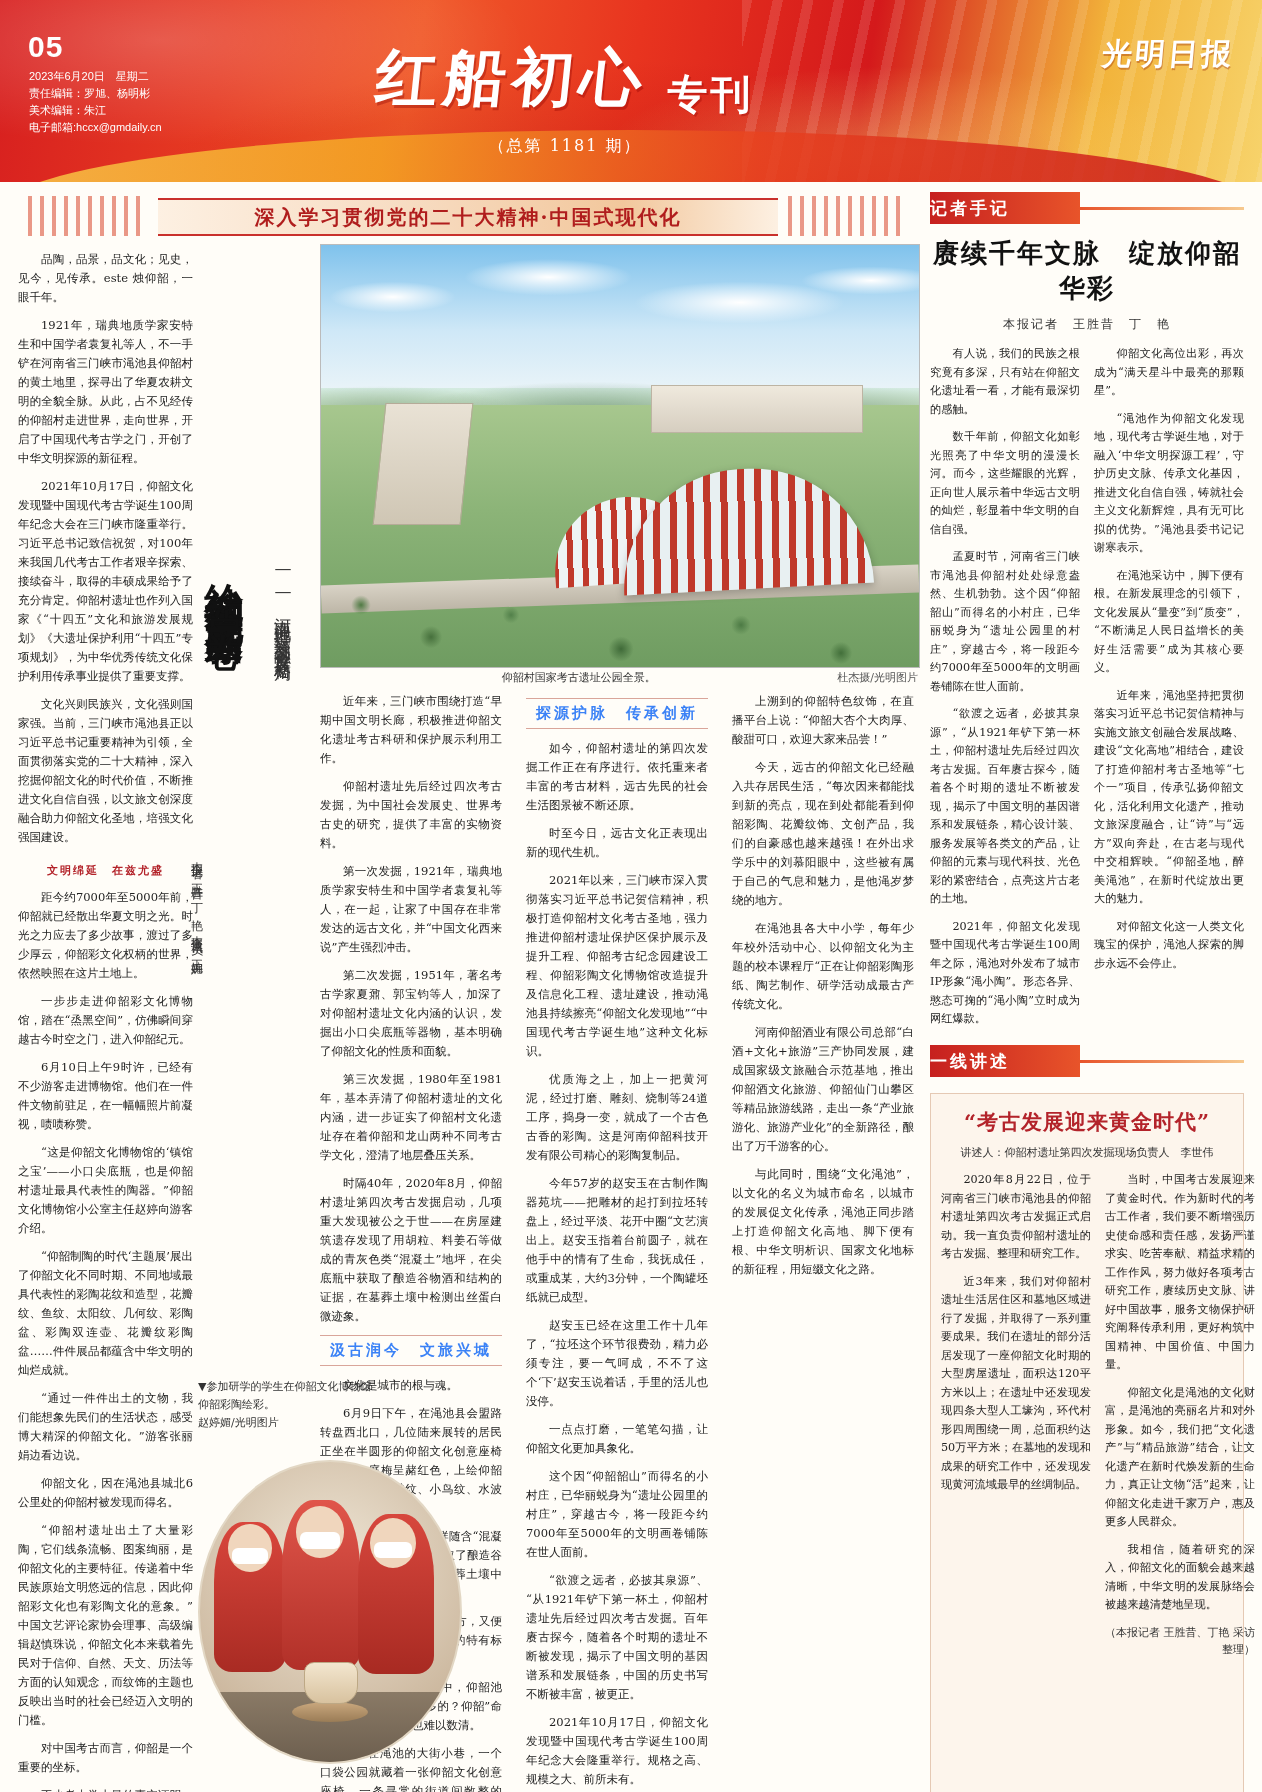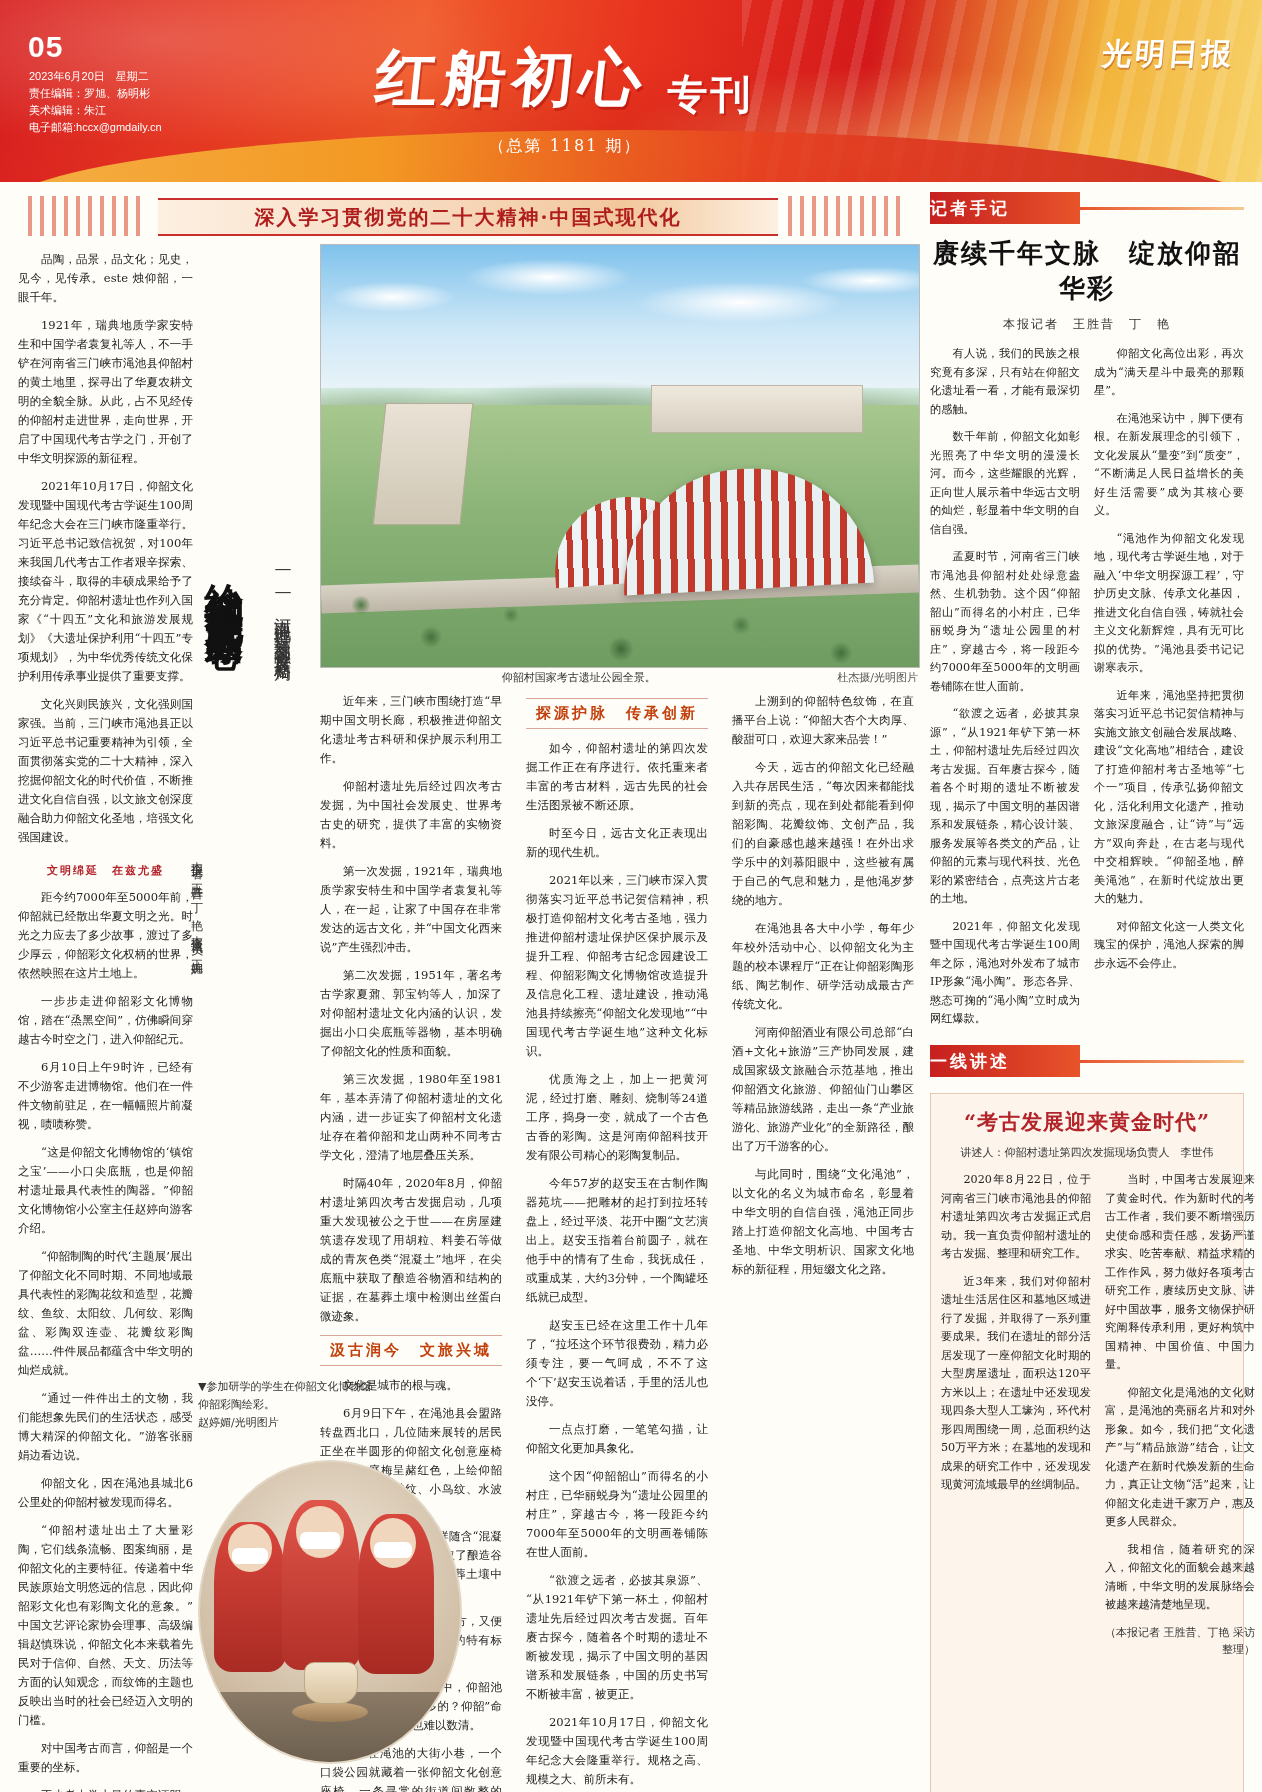--- a/index.html
+++ b/index.html
@@ -188,21 +188,21 @@
   
   .tri{
     position:absolute;left:302px;top:500px;width:598px;height:980px;
   }
   .tcol{position:absolute;top:0;width:182px;font-size:11.5px;line-height:19px;text-align:justify;color:#222;}
   .tcol p{margin:0 0 9px 0;text-indent:2em;}
   .tcol.c1{left:0;}
   .tcol.c2{left:206px;}
   .tcol.c3{left:412px;}
   .mini-head{
-    text-align:center;font-size:15px;font-weight:bold;color:#c2410c;
+    text-align:center;font-size:15px;font-weight:bold;color:#3b82f6;
     letter-spacing:3px;margin:6px 0 10px 0;
     border-top:1px solid #d9a59a;border-bottom:1px solid #d9a59a;padding:5px 0;
   }
 
   
   .photo-bottom{
     position:absolute;left:180px;top:1268px;width:260px;height:300px;
     border-radius:50%;overflow:hidden;border:2px solid #e2d7c4;
     background:radial-gradient(circle at 50% 35%,#efe6d6,#cdb9a0 70%,#9e8a73 100%);
   }
@@ -381,21 +381,21 @@
         <p>“欲渡之远者，必披其泉源”、“从1921年铲下第一杯土，仰韶村遗址先后经过四次考古发掘。百年赓古探今，随着各个时期的遗址不断被发现，揭示了中国文明的基因谱系和发展链条，中国的历史书写不断被丰富，被更正。</p>
         <p>2021年10月17日，仰韶文化发现暨中国现代考古学诞生100周年纪念大会隆重举行。规格之高、规模之大、前所未有。</p>
 
       </div>
 
       <div class="tcol c3">
         <p>上溯到的仰韶特色纹饰，在直播平台上说：“仰韶大杏个大肉厚、酸甜可口，欢迎大家来品尝！”</p>
         <p>今天，远古的仰韶文化已经融入共存居民生活，“每次因来都能找到新的亮点，现在到处都能看到仰韶彩陶、花瓣纹饰、文创产品，我们的自豪感也越来越强！在外出求学乐中的刘慕阳眼中，这些被有属于自己的气息和魅力，是他渑岁梦绕的地方。</p>
         <p>在渑池县各大中小学，每年少年校外活动中心、以仰韶文化为主题的校本课程厅“正在让仰韶彩陶形纸、陶艺制作、研学活动成最古产传统文化。</p>
         <p>河南仰韶酒业有限公司总部“白酒+文化+旅游”三产协同发展，建成国家级文旅融合示范基地，推出仰韶酒文化旅游、仰韶仙门山攀区等精品旅游线路，走出一条“产业旅游化、旅游产业化”的全新路径，酿出了万千游客的心。</p>
-        <p>与此同时，围绕“文化渑池”，以文化的名义为城市命名，彰显着中华文明的自信自强，渑池正同步踏上打造仰韶文化高地、中国考古圣地、中华文明析识、国家文化地标的新征程，用短缀文化之路。</p>
+        <p>与此同时，围绕“文化渑池”，以文化的名义为城市命名，以城市的发展促文化传承，渑池正同步踏上打造仰韶文化高地、脚下便有根、中华文明析识、国家文化地标的新征程，用短缀文化之路。</p>
         <p></p>
       </div>
     </div>
 
     <div class="photo-bottom-cap">
       <div>▼参加研学的学生在仰韶文化博物馆仰韶彩陶绘彩。</div>
       <div>赵婷媚/光明图片</div>
     </div>
     <div class="photo-bottom">
       <div class="pb-table"></div>
@@ -429,22 +429,22 @@
     <div class="rc-two" style="height:700px;">
       <div class="rc-col rc-left">
         <p>有人说，我们的民族之根究竟有多深，只有站在仰韶文化遗址看一看，才能有最深切的感触。</p>
         <p>数千年前，仰韶文化如彰光照亮了中华文明的漫漫长河。而今，这些耀眼的光辉，正向世人展示着中华远古文明的灿烂，彰显着中华文明的自信自强。</p>
         <p>孟夏时节，河南省三门峡市渑池县仰韶村处处绿意盎然、生机勃勃。这个因“仰韶韶山”而得名的小村庄，已华丽蜕身为“遗址公园里的村庄”，穿越古今，将一段距今约7000年至5000年的文明画卷铺陈在世人面前。</p>
         <p>“欲渡之远者，必披其泉源”，“从1921年铲下第一杯土，仰韶村遗址先后经过四次考古发掘。百年赓古探今，随着各个时期的遗址不断被发现，揭示了中国文明的基因谱系和发展链条，精心设计装、服务发展等各类文的产品，让仰韶的元素与现代科技、光色彩的紧密结合，点亮这片古老的土地。</p>
         <p>2021年，仰韶文化发现暨中国现代考古学诞生100周年之际，渑池对外发布了城市IP形象“渑小陶”。形态各异、憨态可掬的“渑小陶”立时成为网红爆款。</p>
       </div>
       <div class="rc-col rc-right">
         <p>仰韶文化高位出彩，再次成为“满天星斗中最亮的那颗星”。</p>
+        <p>“渑池作为仰韶文化发现地，现代考古学诞生地，对于融入‘中华文明探源工程’，守护历史文脉、传承文化基因，推进文化自信自强，铸就社会主义文化新辉煌，具有无可比拟的优势。”渑池县委书记记谢寒表示。</p>
         <p>在渑池采访中，脚下便有根。在新发展理念的引领下，文化发展从“量变”到“质变”，“不断满足人民日益增长的美好生活需要”成为其核心要义。</p>
-        <p>“渑池作为仰韶文化发现地，现代考古学诞生地，对于融入‘中华文明探源工程’，守护历史文脉、传承文化基因，推进文化自信自强，铸就社会主义文化新辉煌，具有无可比拟的优势。”渑池县委书记记谢寒表示。</p>
         <p>近年来，渑池坚持把贯彻落实习近平总书记贺信精神与实施文旅文创融合发展战略、建设“文化高地”相结合，建设了打造仰韶村考古圣地等“七个一”项目，传承弘扬仰韶文化，活化利用文化遗产，推动文旅深度融合，让“诗”与“远方”双向奔赴，在古老与现代中交相辉映。“仰韶圣地，醉美渑池”，在新时代绽放出更大的魅力。</p>
         <p>对仰韶文化这一人类文化瑰宝的保护，渑池人探索的脚步永远不会停止。</p>
       </div>
     </div>
 
     <div class="rc-tag">
       <div class="tagbox">
         <span>一线讲述</span>
       </div>
       <div class="tagline"></div>

